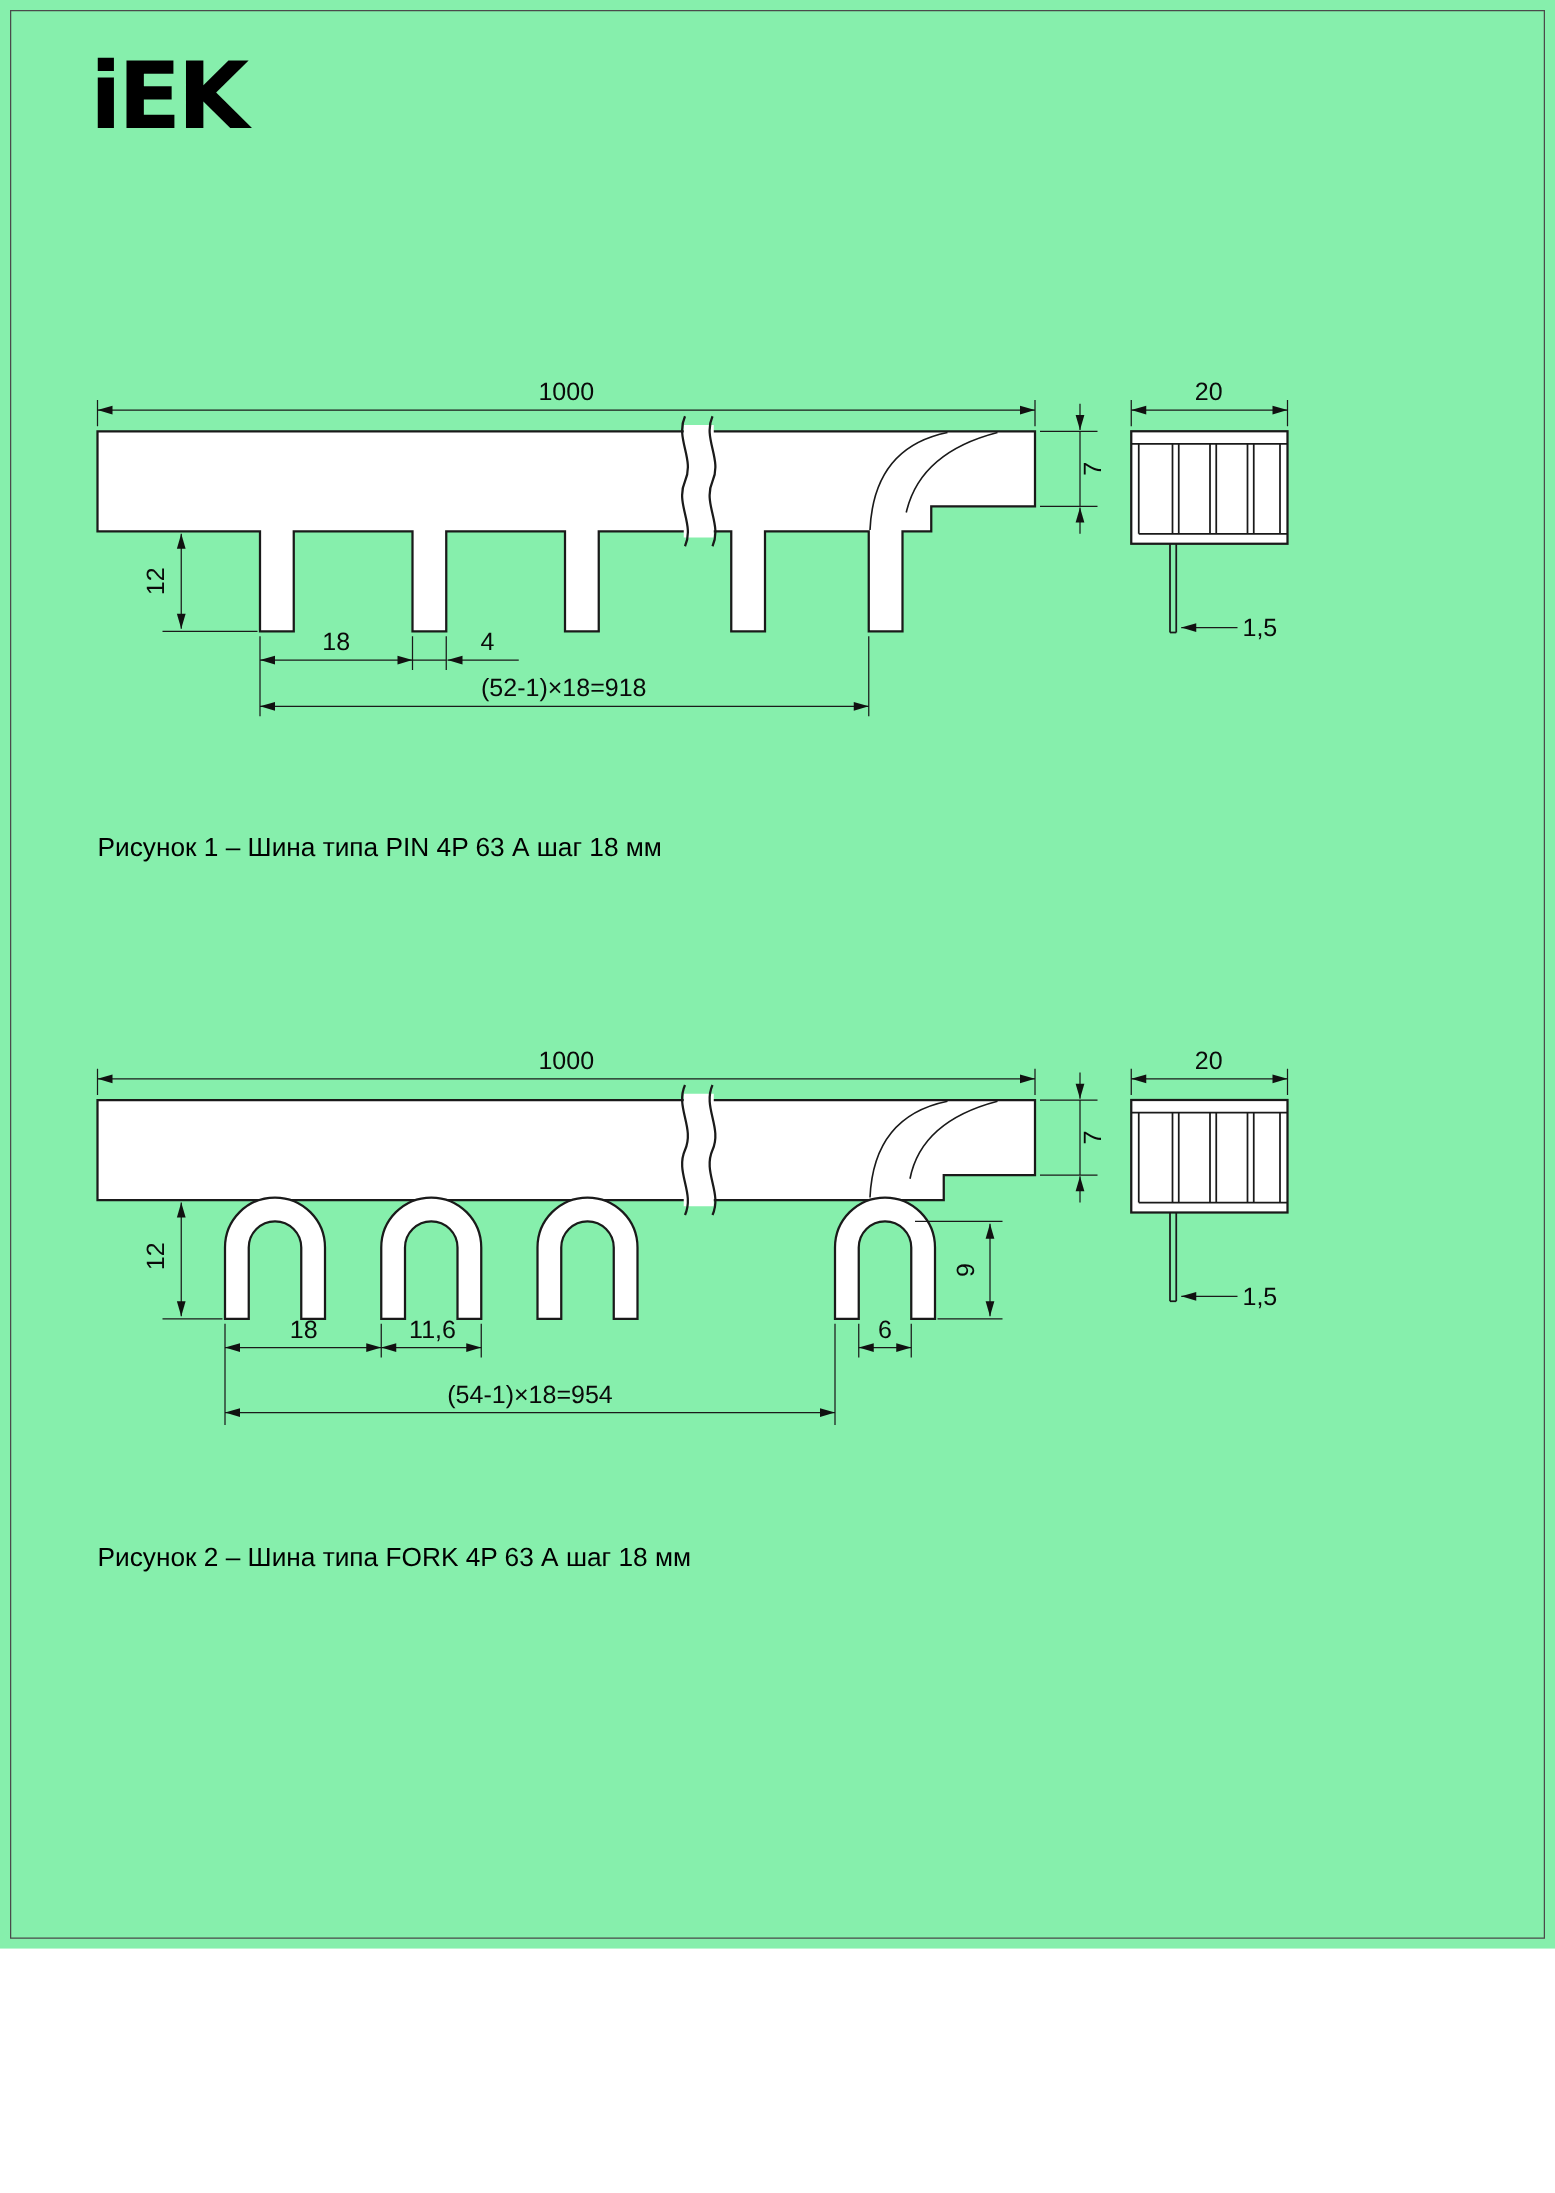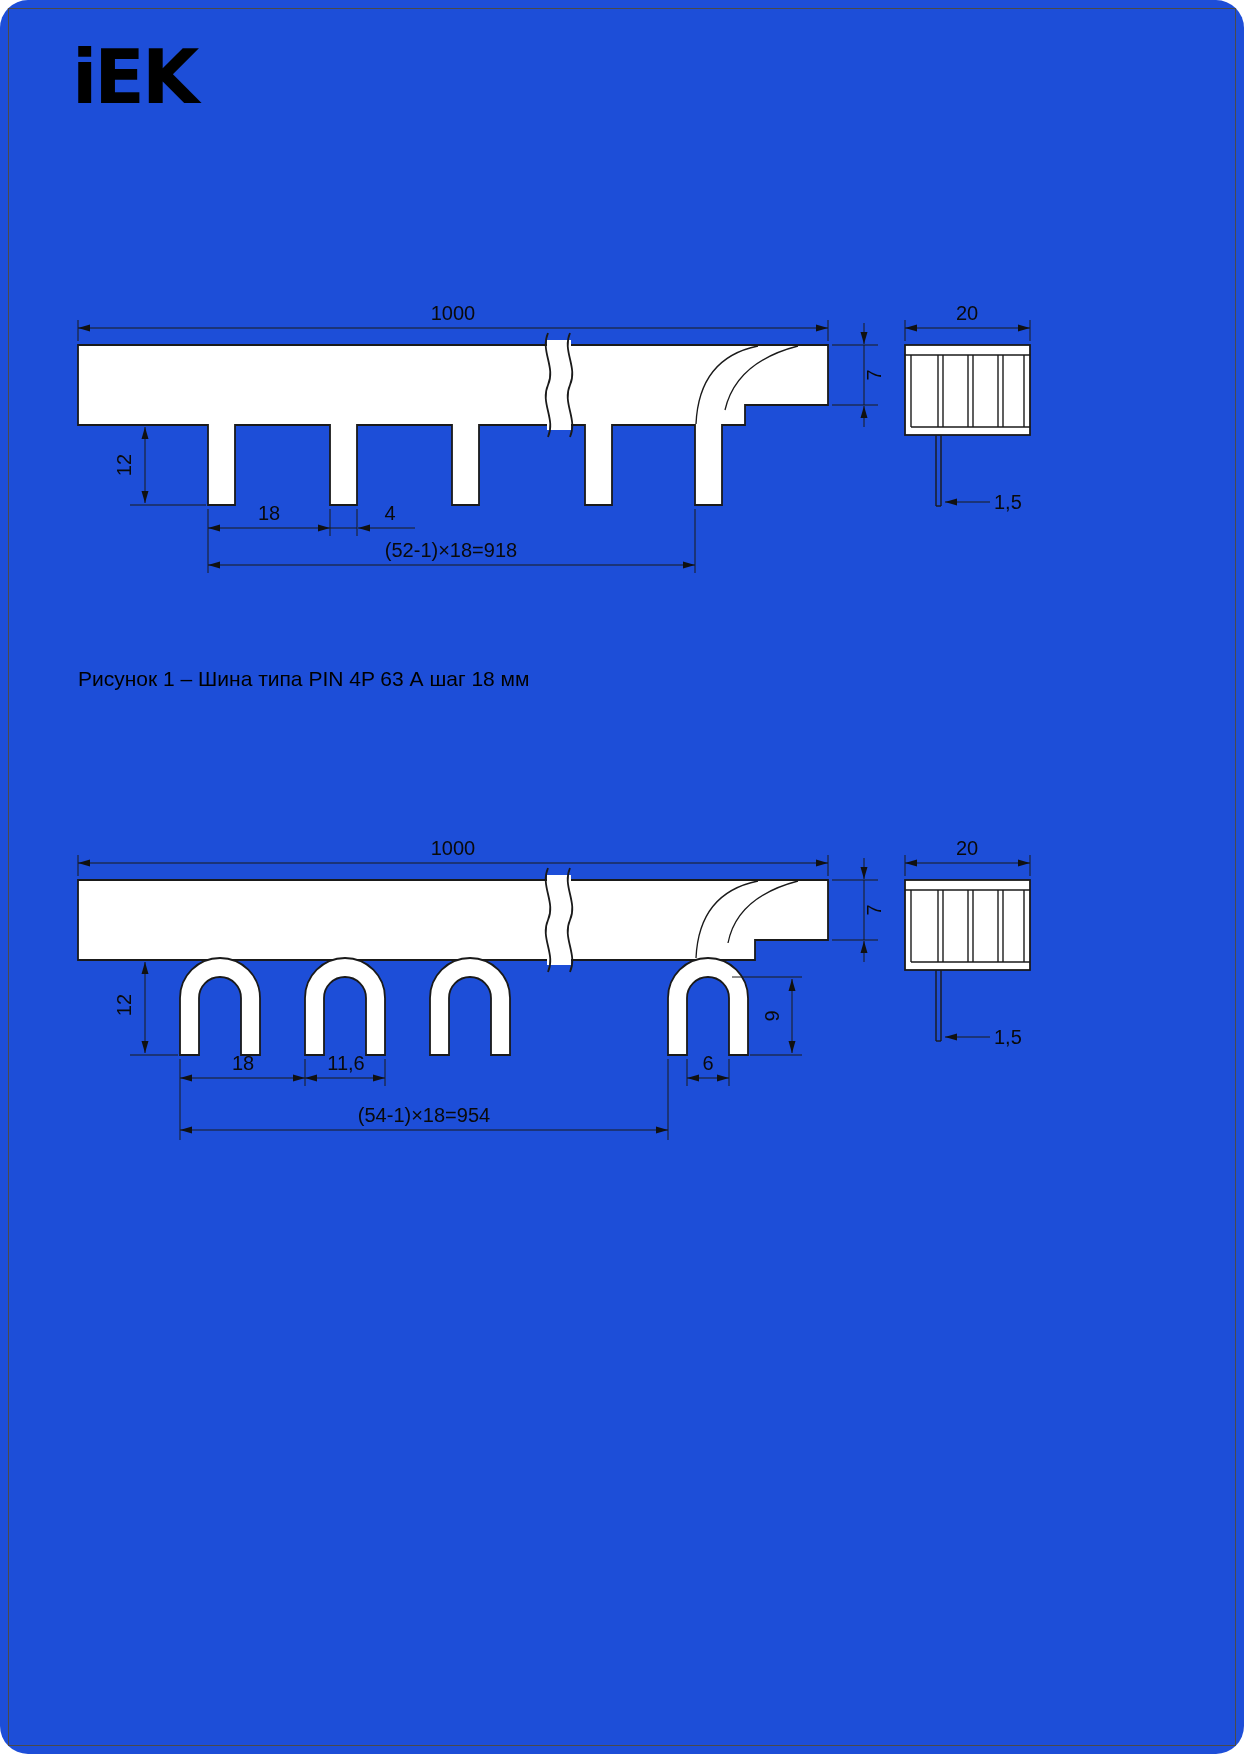--- a/index.html
+++ b/index.html
@@ -1,23 +1,22 @@
 <!DOCTYPE html>
 <html><head>
 <meta charset="utf-8">
 <style>
   html,body{margin:0;padding:0;background:#ffffff;}
   .page{
     position:relative;
-    width:1244px;height:1754px;
-    background:#1d4ed8;
+    width:1244px;height:1559px;
+    background:#86efac;
     font-family:"Liberation Sans",sans-serif;
     color:#000;
     overflow:hidden;
-    border-radius:28px;
   }
   .frame{
     position:absolute;
     inset:8px;
     border:1px solid #4a4a4a;
     pointer-events:none;
   }
   .logo{
     position:absolute;
     left:72px;top:40px;
@@ -207,13 +206,14 @@
       <line class="e" x1="668" y1="1059" x2="668" y2="1140"></line>
       <line class="d" x1="180" y1="1130" x2="668" y2="1130" marker-start="url(#arr)" marker-end="url(#arr)"></line>
       <text class="tm" x="424" y="1122">(54-1)×18=954</text>
 
       <line class="d1" x1="990" y1="1037" x2="945" y2="1037" marker-end="url(#arr)"></line>
       <text class="ts" x="994" y="1044">1,5</text>
     </g>
   </svg>
 
   <div class="caption fig1">Рисунок 1 – Шина типа PIN 4P 63 А шаг 18 мм</div>
+  <div class="caption fig2">Рисунок 2 – Шина типа FORK 4P 63 А шаг 18 мм</div>
 </div>
 
 </body></html>

